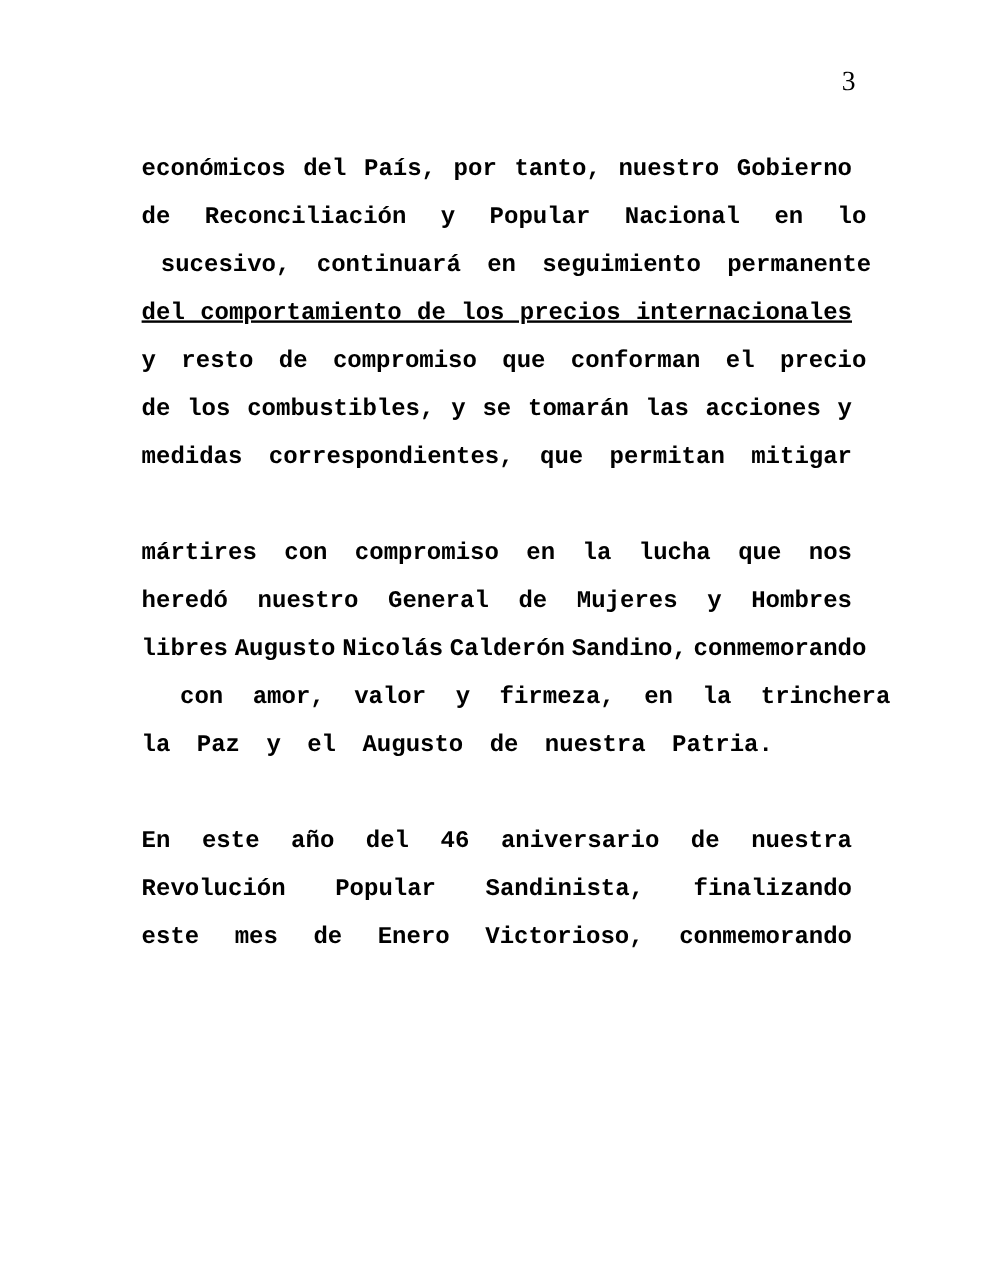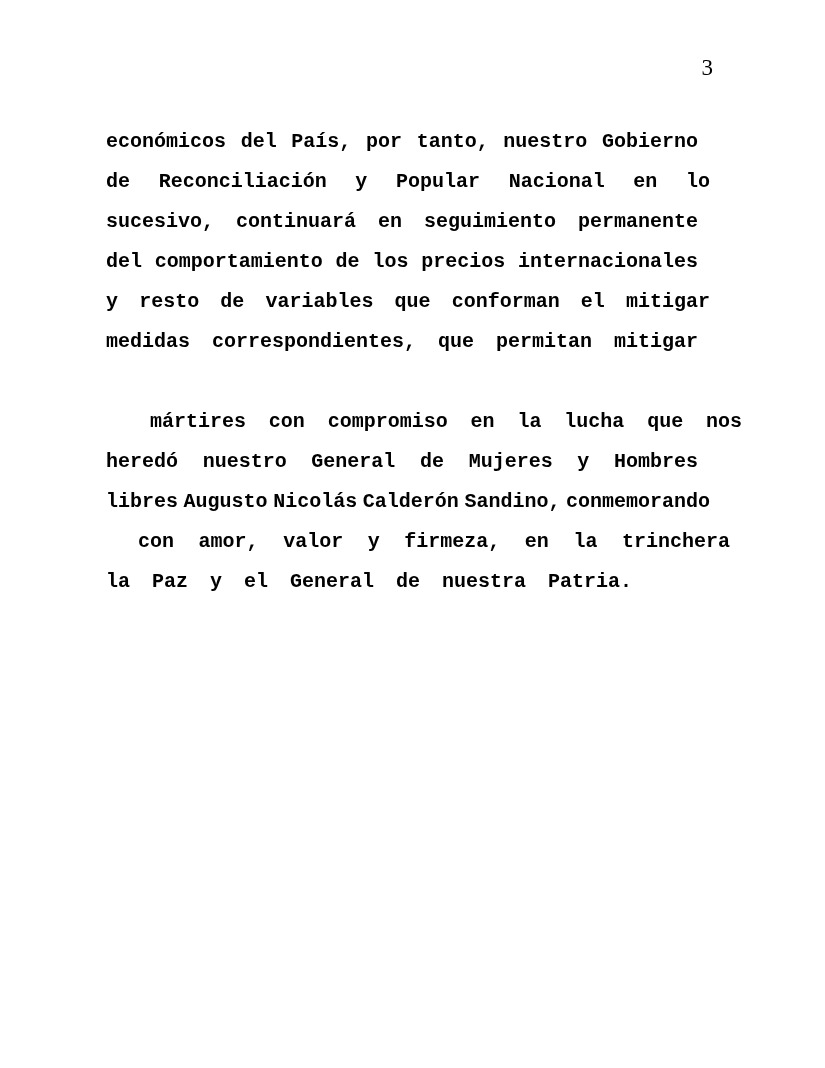--- a/index.html
+++ b/index.html
@@ -19,21 +19,21 @@
     position: absolute;
     top: 56px;
     right: 112px;
     font-family: "Liberation Serif", "DejaVu Serif", serif;
     font-size: 23px;
     line-height: 1;
     color: #000000;
   }
   .doc-body {
     position: absolute;
-    left: 106px;
+    left: 118px;
     top: 122px;
     width: 592px;
     font-family: "Liberation Mono", "DejaVu Sans Mono", monospace;
     font-weight: 700;
     font-size: 20px;
     color: #000000;
   }
   .para {
     margin: 0 0 40px 0;
   }
@@ -49,26 +49,32 @@
 </style>
 </head>
 <body>
 
 <div class="page">
   <div class="page-number">3</div>
   <main class="doc-body">
       <div class="para">
         <div class="line" style="word-spacing: 2.65104px;"><span>económicos del País, por tanto, nuestro Gobierno</span></div>
         <div class="line" style="word-spacing: 16.651px;"><span>de Reconciliación y Popular Nacional en lo</span></div>
-        <div class="line" style="word-spacing: 9.97656px;"><span>sucesivo, continuará en seguimiento permanente</span></div>
-        <div class="line" style="word-spacing: 0.778125px;"><span>del comportamiento de los precios internacionales</span></div>
-        <div class="line" style="word-spacing: 9.12946px;"><span>y resto de variables que conforman el mitigar</span></div>
+        <div class="line" style="word-spacing: 9.97656px; margin-left: 16px;"><span>sucesivo, continuará en seguimiento permanente</span></div>
+        <div class="line" style="word-spacing: 0.778125px; text-decoration: underline;"><span>del comportamiento de los precios internacionales</span></div>
+        <div class="line" style="word-spacing: 9.12946px;"><span>y resto de compromiso que conforman el precio</span></div>
+        <div class="line" style="word-spacing: 1.98828px;"><span>de los combustibles, y se tomarán las acciones y</span></div>
         <div class="line" style="word-spacing: 9.97656px;"><span>medidas correspondientes, que permitan mitigar</span></div>
       </div>
       <div class="para">
-        <div class="line" style="word-spacing: 10.8438px; margin-left: 44px;"><span>mártires con compromiso en la lucha que nos</span></div>
+        <div class="line" style="word-spacing: 10.8438px;"><span>mártires con compromiso en la lucha que nos</span></div>
         <div class="line" style="word-spacing: 12.651px; text-align: center;"><span>heredó nuestro General de Mujeres y Hombres</span></div>
         <div class="line" style="word-spacing: -6.42188px;"><span>libres Augusto Nicolás Calderón Sandino, conmemorando</span></div>
         <div class="line" style="word-spacing: 12.558px; margin-left: 32px;"><span>con amor, valor y firmeza, en la trinchera</span></div>
-        <div class="line last" style="word-spacing: 10px;"><span>la Paz y el General de nuestra Patria.</span></div>
+        <div class="line last" style="word-spacing: 10px;"><span>la Paz y el Augusto de nuestra Patria.</span></div>
+      </div>
+      <div class="para">
+        <div class="line" style="word-spacing: 14.2723px;"><span>En este año del 46 aniversario de nuestra</span></div>
+        <div class="line" style="word-spacing: 29.3021px;"><span>Revolución Popular Sandinista, finalizando</span></div>
+        <div class="line" style="word-spacing: 17.5813px;"><span>este mes de Enero Victorioso, conmemorando</span></div>
       </div>
     </main>
 </div>
 
 </body></html>

